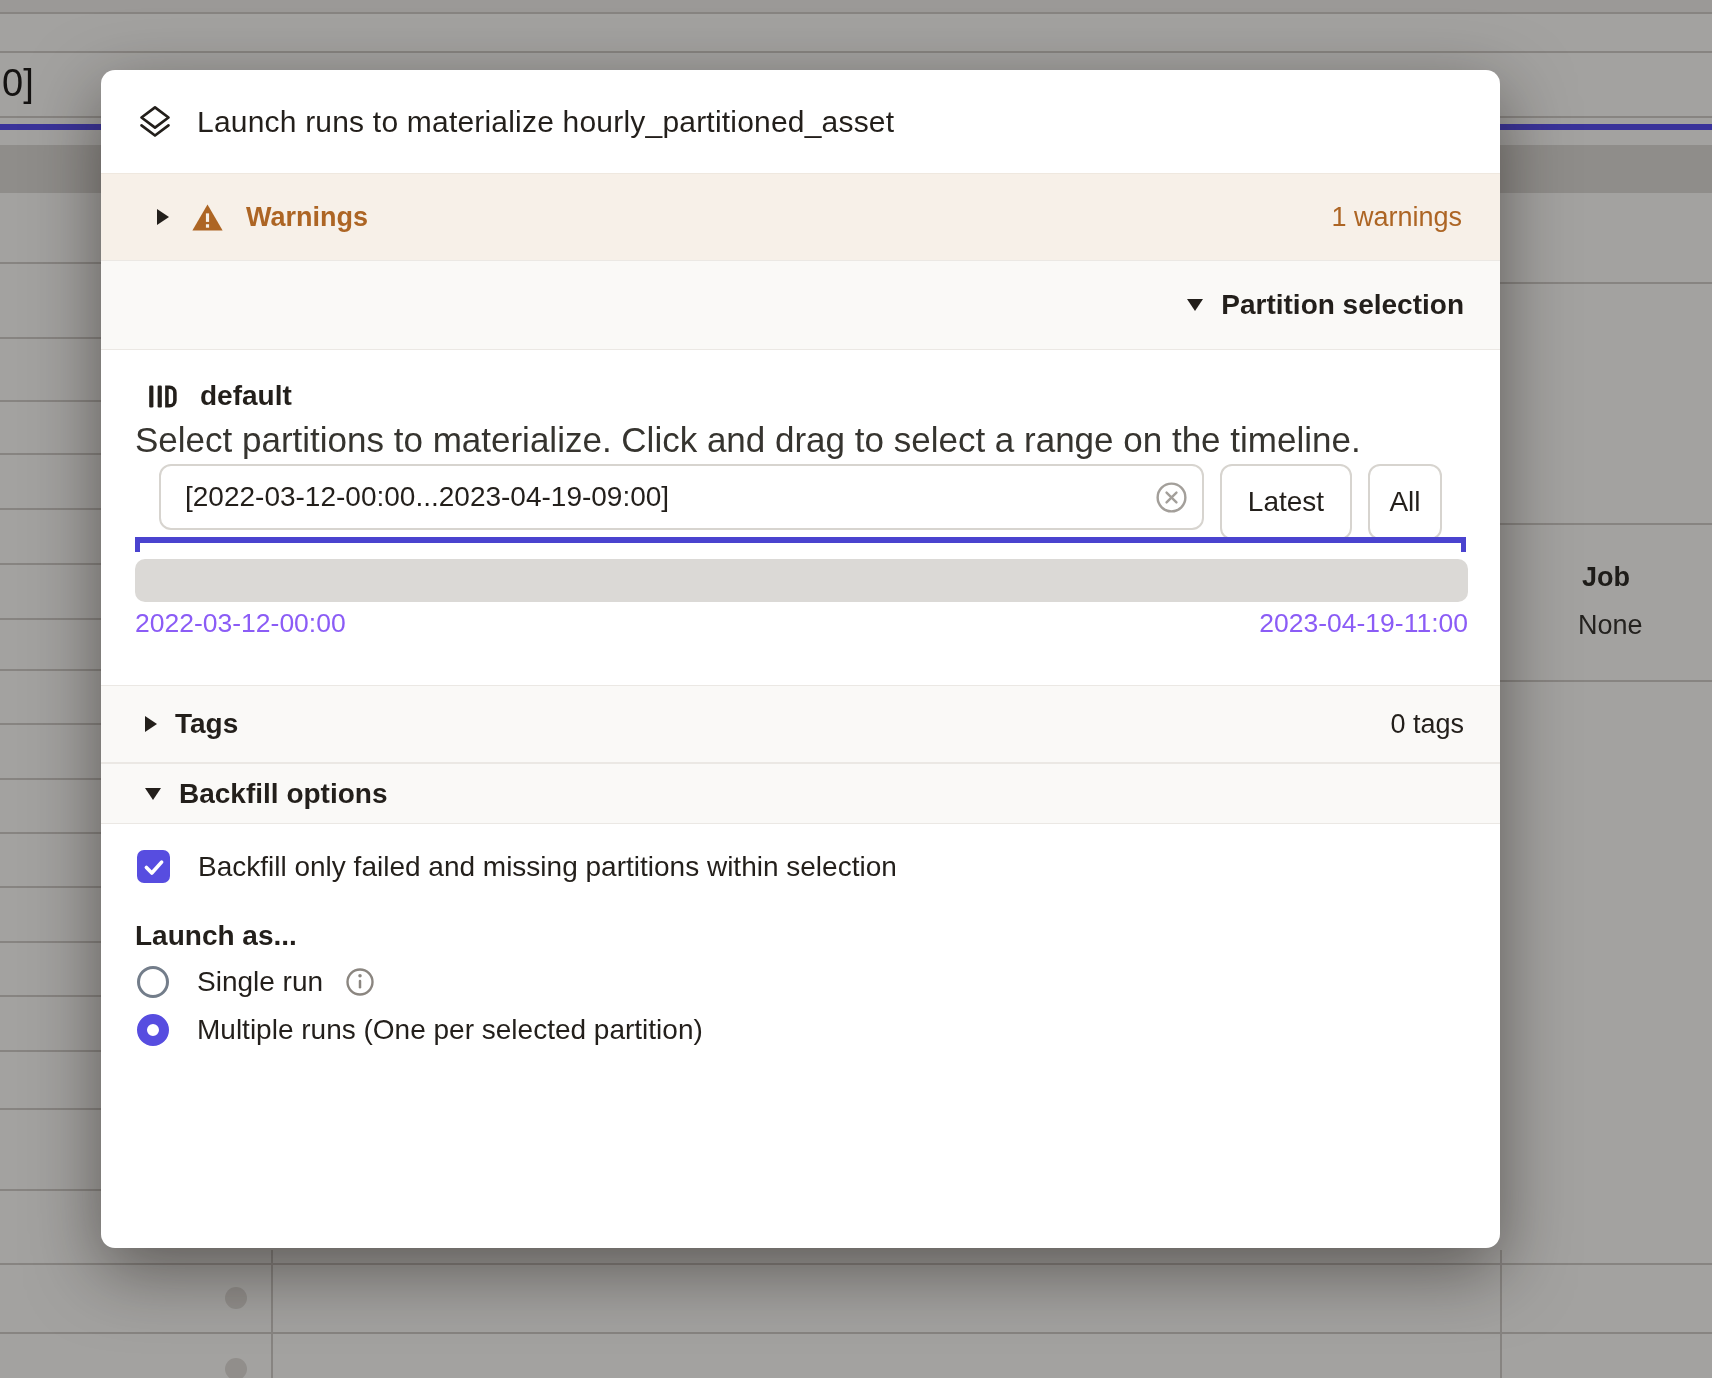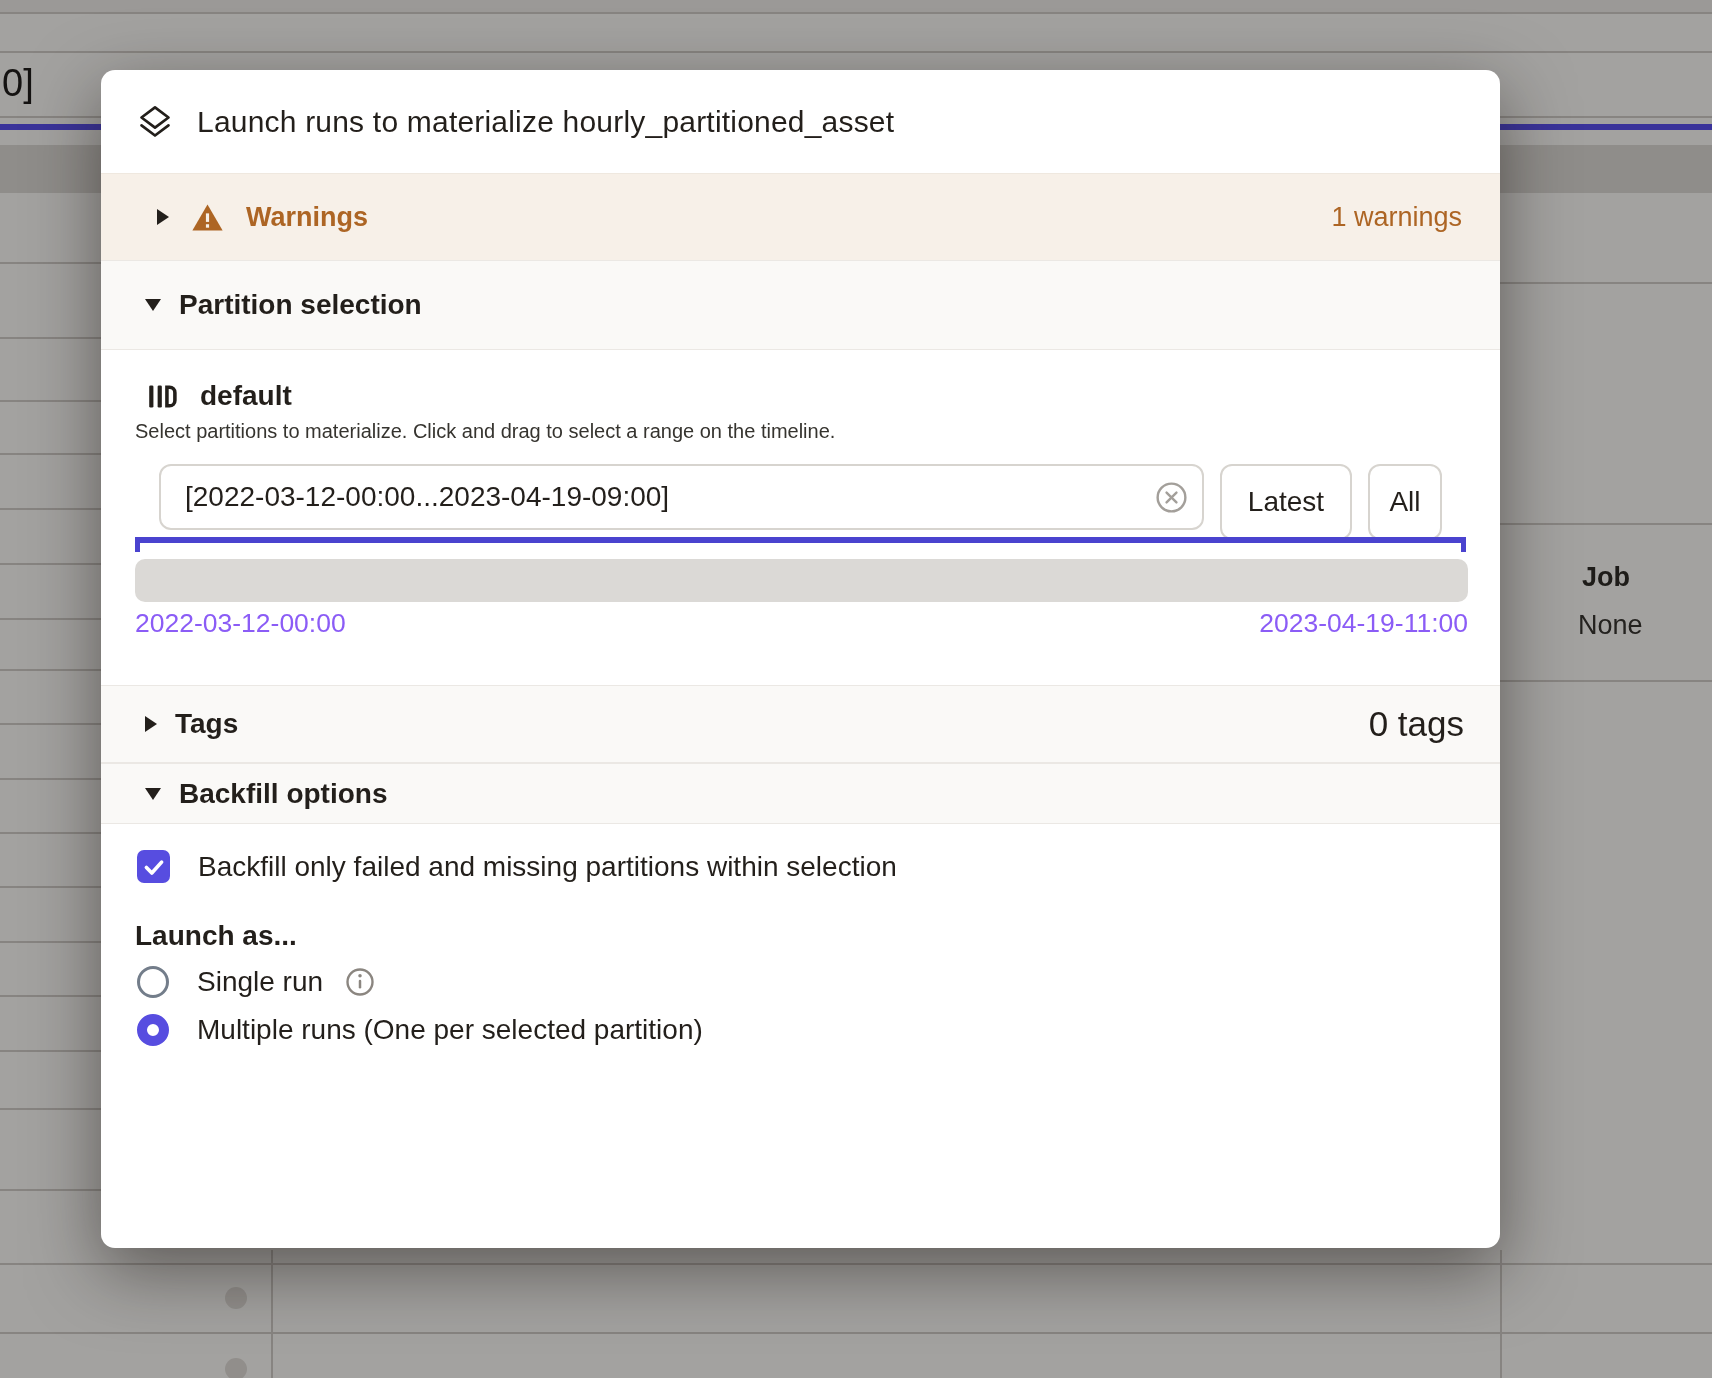--- a/index.html
+++ b/index.html
@@ -25,29 +25,29 @@
   .title{font-size:30px;letter-spacing:.2px;}
 
   .warnrow{flex:none;height:87px;background:#f7f0e8;border-top:1px solid #efe8df;
            display:flex;align-items:center;gap:22px;padding:0 38px 0 56px;}
   .warnrow .lbl{font-weight:700;font-size:27px;color:#ad6524;}
   .warnrow .cnt{margin-left:auto;font-size:27px;color:#ad6524;}
 
   .sechdr{flex:none;background:#faf9f7;border-top:1px solid #ebe8e4;border-bottom:1px solid #ebe8e4;
           display:flex;align-items:center;gap:18px;padding:0 36px 0 44px;}
   .sechdr .lbl{font-weight:700;font-size:28px;}
-  .sechdr .cnt{margin-left:auto;font-size:35px;color:#231f1b;font-weight:400;}
+  .sechdr .cnt{margin-left:auto;font-size:27px;color:#231f1b;font-weight:400;}
 
   .caret-r{width:0;height:0;border-left:12px solid #231f1b;border-top:8px solid transparent;border-bottom:8px solid transparent;flex:none;}
   .caret-d{width:0;height:0;border-top:12px solid #231f1b;border-left:8px solid transparent;border-right:8px solid transparent;flex:none;}
 
   .pbody{flex:none;height:335px;position:relative;background:#fff;}
   .dimrow{position:absolute;top:30px;left:46px;display:flex;align-items:center;gap:22px;}
   .dimrow .lbl{font-weight:700;font-size:28px;}
-  .desc{position:absolute;top:70px;left:34px;font-size:20px;color:#36342f;}
+  .desc{position:absolute;top:70px;left:34px;font-size:35px;color:#36342f;}
 
   .inputrow{position:absolute;top:114px;left:34px;right:58px;height:66px;display:flex;gap:16px;}
   .inwrap{position:relative;flex:1;height:66px;padding-left:24px;}
   .pinput{width:100%;height:66px;border:2px solid #d7d4cf;border-radius:12px;background:#fff;
           font-size:28px;color:#231f1b;padding:0 64px 0 24px;font-family:inherit;outline:none;}
   .clear{position:absolute;right:16px;top:17px;cursor:pointer;line-height:0;}
   .btn{height:76px;border:2px solid #d7d4cf;border-radius:12px;background:#fff;font-size:28px;
        display:flex;align-items:center;justify-content:center;font-family:inherit;color:#231f1b;cursor:pointer;}
   .latest{width:132px;}  .all{width:74px;}
 
@@ -139,21 +139,21 @@
         <svg width="33" height="31" viewBox="0 0 24 22">
           <path d="M12 1.5 L23 20.5 H1 Z" fill="#ad6524"></path>
           <rect x="10.85" y="8" width="2.3" height="6.2" fill="#f7f0e8"></rect>
           <rect x="10.85" y="15.9" width="2.3" height="2.5" fill="#f7f0e8"></rect>
         </svg>
       </span>
       <span class="lbl">Warnings</span>
       <span class="cnt">1 warnings</span>
     </div>
 
-    <div class="sechdr" style="height:90px;">
+    <div class="sechdr" style="height:90px;justify-content:flex-end;">
       <span class="caret-d"></span>
       <span class="lbl">Partition selection</span>
     </div>
 
     <div class="pbody">
       <div class="dimrow">
         <span style="line-height:0;">
           <svg width="31" height="31" viewBox="0 0 28 28">
             <rect x="2" y="4" width="3.8" height="20" rx="1.2" fill="#231f1b"></rect>
             <rect x="9.6" y="4" width="3.8" height="20" rx="1.2" fill="#231f1b"></rect>

